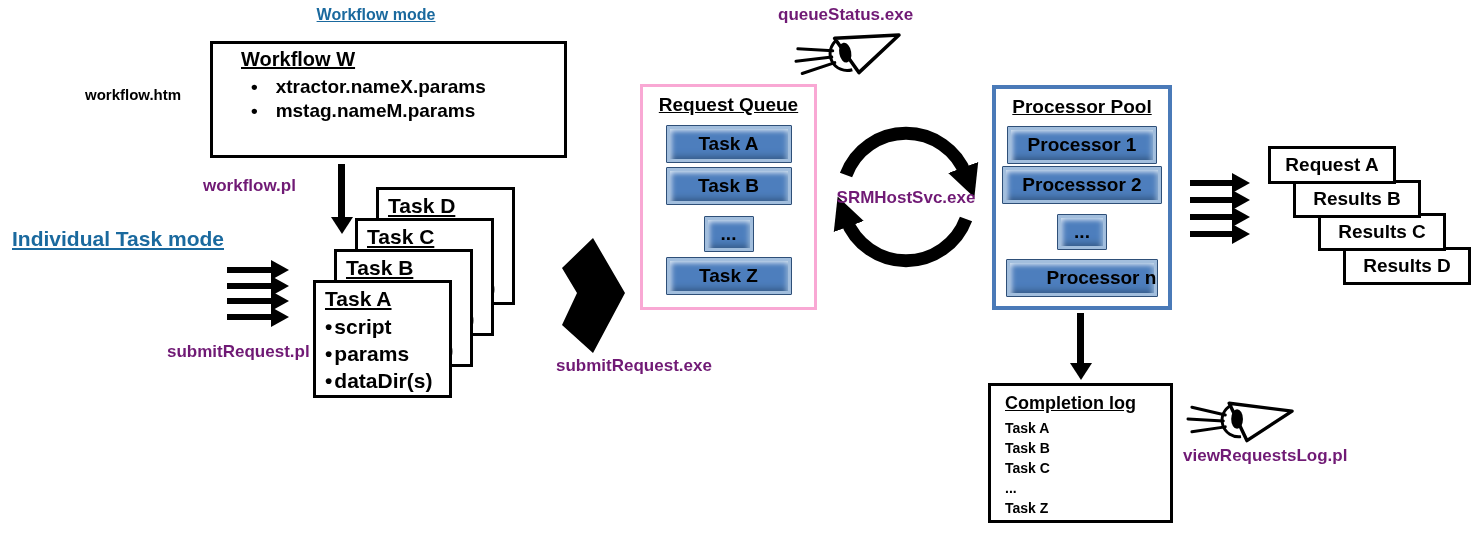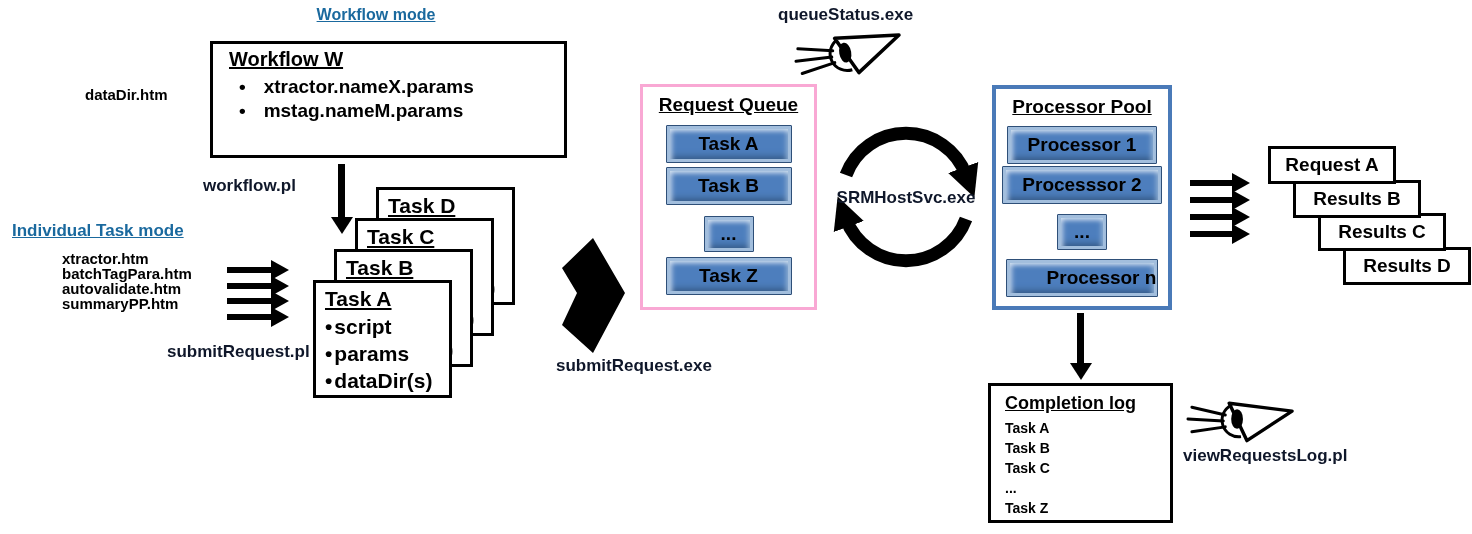--- a/index.html
+++ b/index.html
@@ -2,27 +2,27 @@
 <html><head>
 <meta charset="utf-8">
 <style>
   html,body{margin:0;padding:0;background:#fff;}
   #canvas{
     position:relative;width:1472px;height:534px;background:#fff;overflow:hidden;
     font-family:"Liberation Sans",sans-serif;color:#000;
   }
   .abs{position:absolute;}
   .blue-title{position:absolute;color:#1A699E;font-weight:bold;text-decoration:underline;white-space:nowrap;}
-  .red-label{position:absolute;color:#0f172a;font-weight:bold;font-size:17px;white-space:nowrap;}
+  .red-label{position:absolute;color:#701a75;font-weight:bold;font-size:17px;white-space:nowrap;}
   .black-label{position:absolute;color:#000;font-weight:bold;font-size:15px;white-space:nowrap;}
 
   
   .wf-box{
     position:absolute;left:210px;top:41px;width:357px;height:117px;box-sizing:border-box;
-    background:#fff;border:3px solid #000;padding:4px 10px 0 16px;
+    background:#fff;border:3px solid #000;padding:4px 10px 0 28px;
   }
   .wf-box-title{font-size:20px;font-weight:bold;text-decoration:underline;}
   .wf-box ul{margin:4px 0 0 0;padding:0;}
   .wf-box li{list-style:none;font-size:19px;font-weight:bold;line-height:24px;white-space:nowrap;}
   .wf-box li::before{content:"\2022";margin:0 18px 0 10px;}
 
   .file-list{position:absolute;left:62px;top:251px;font-size:15px;font-weight:bold;line-height:15px;}
   .file-list div{white-space:nowrap;}
 
   
@@ -89,34 +89,28 @@
   <div class="blue-title" style="left:266px;top:6px;width:220px;text-align:center;font-size:16px;">Workflow mode</div>
 
   <div class="wf-box">
     <div class="wf-box-title">Workflow W</div>
     <ul>
       <li>xtractor.nameX.params</li>
       <li>mstag.nameM.params</li>
     </ul>
   </div>
 
-  <div class="black-label" style="left:85px;top:86px;">dataDir.htm</div>
+  <div class="black-label" style="left:85px;top:86px;">workflow.htm</div>
 
   <div class="red-label" style="left:203px;top:176px;">workflow.pl</div>
 
   <div class="v-arrow" style="left:338px;top:164px;height:53px;"></div>
 
-  <div class="blue-title" style="left:12px;top:221px;font-size:17px;text-align:right;">Individual Task mode</div>
-
-  <div class="file-list">
-    <div>xtractor.htm</div>
-    <div>batchTagPara.htm</div>
-    <div>autovalidate.htm</div>
-    <div>summaryPP.htm</div>
-  </div>
+  <div class="blue-title" style="left:12px;top:227px;font-size:21px;text-align:right;">Individual Task mode</div>
+
 
   <div class="h-arrow" style="left:227px;top:267px;width:44px;"></div>
   <div class="h-arrow" style="left:227px;top:283px;width:44px;"></div>
   <div class="h-arrow" style="left:227px;top:298px;width:44px;"></div>
   <div class="h-arrow" style="left:227px;top:314px;width:44px;"></div>
 
   <div class="red-label" style="left:167px;top:342px;">submitRequest.pl</div>
 
   <div class="task-card" style="left:376px;top:187px;z-index:1;">
     <div class="tc-title">Task D</div>

